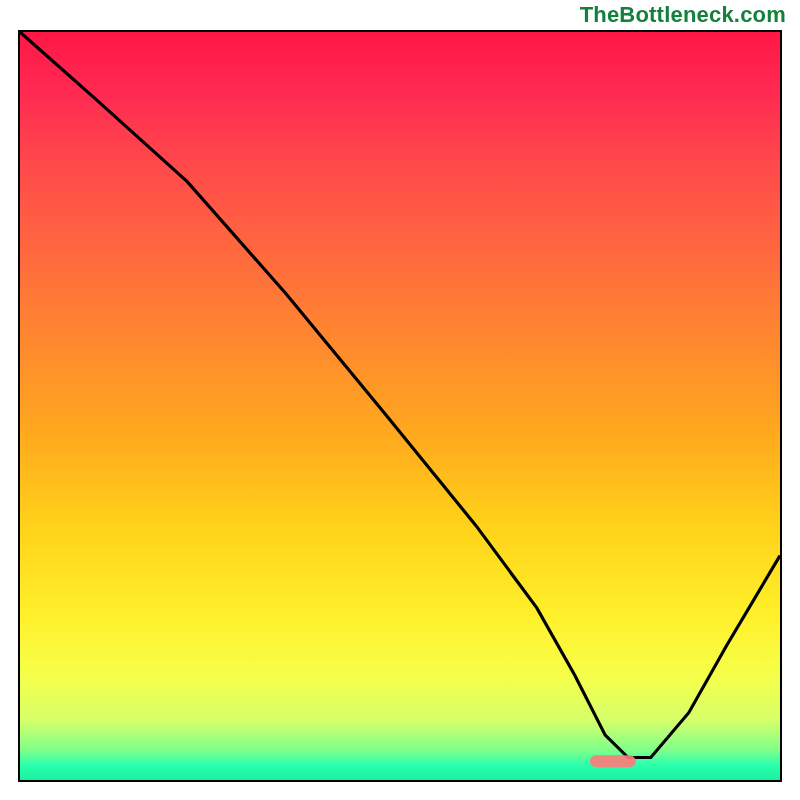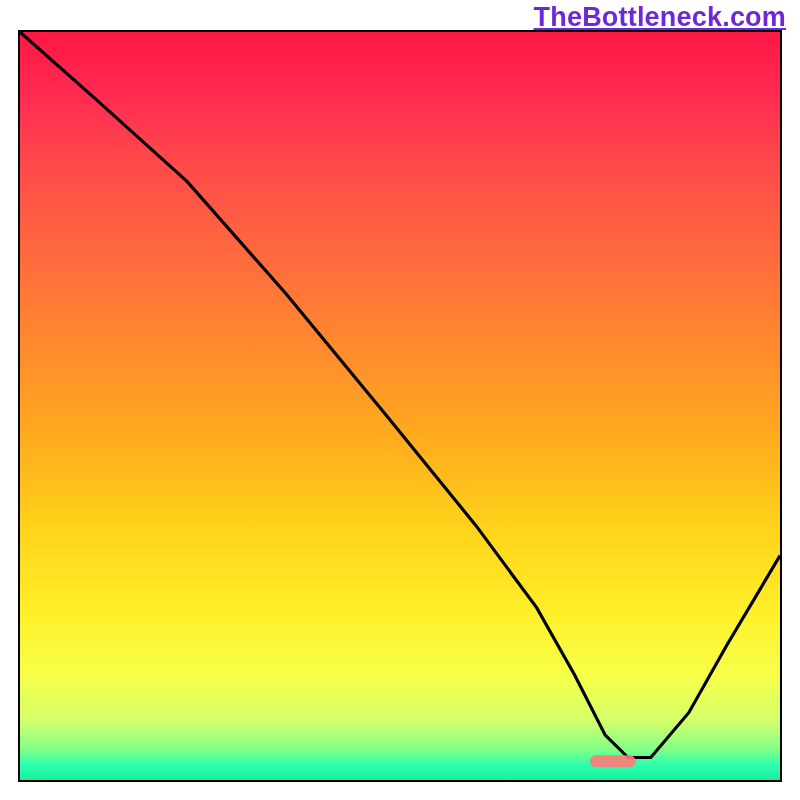--- a/index.html
+++ b/index.html
@@ -1,18 +1,18 @@
 <!DOCTYPE html>
 <html><head>
 <meta charset="utf-8">
 <style>
   * { margin: 0; padding: 0; box-sizing: border-box; }
   html, body { width: 800px; height: 800px; overflow: hidden; background: #ffffff; font-family: Arial, Helvetica, sans-serif; }
   .container { position: relative; width: 800px; height: 800px; }
-  .watermark { position: absolute; top: 2px; right: 14px; font-size: 27px; font-weight: bold; color: #6d28d9; letter-spacing: 0.2px; text-decoration: underline; }
+  .watermark { position: absolute; top: 2px; right: 14px; font-size: 22px; font-weight: bold; color: #15803d; letter-spacing: 0.2px; }
   .plot { position: absolute; left: 18px; top: 30px; width: 764px; height: 752px; border: 2px solid #000; background: linear-gradient(to bottom,
       #ff1744 0%,
       #ff2a52 8%,
       #ff4a4a 18%,
       #ff6a3e 30%,
       #ff8a2e 42%,
       #ffaa1e 54%,
       #ffd21a 66%,
       #fff02a 78%,
       #f6ff4a 86%,

